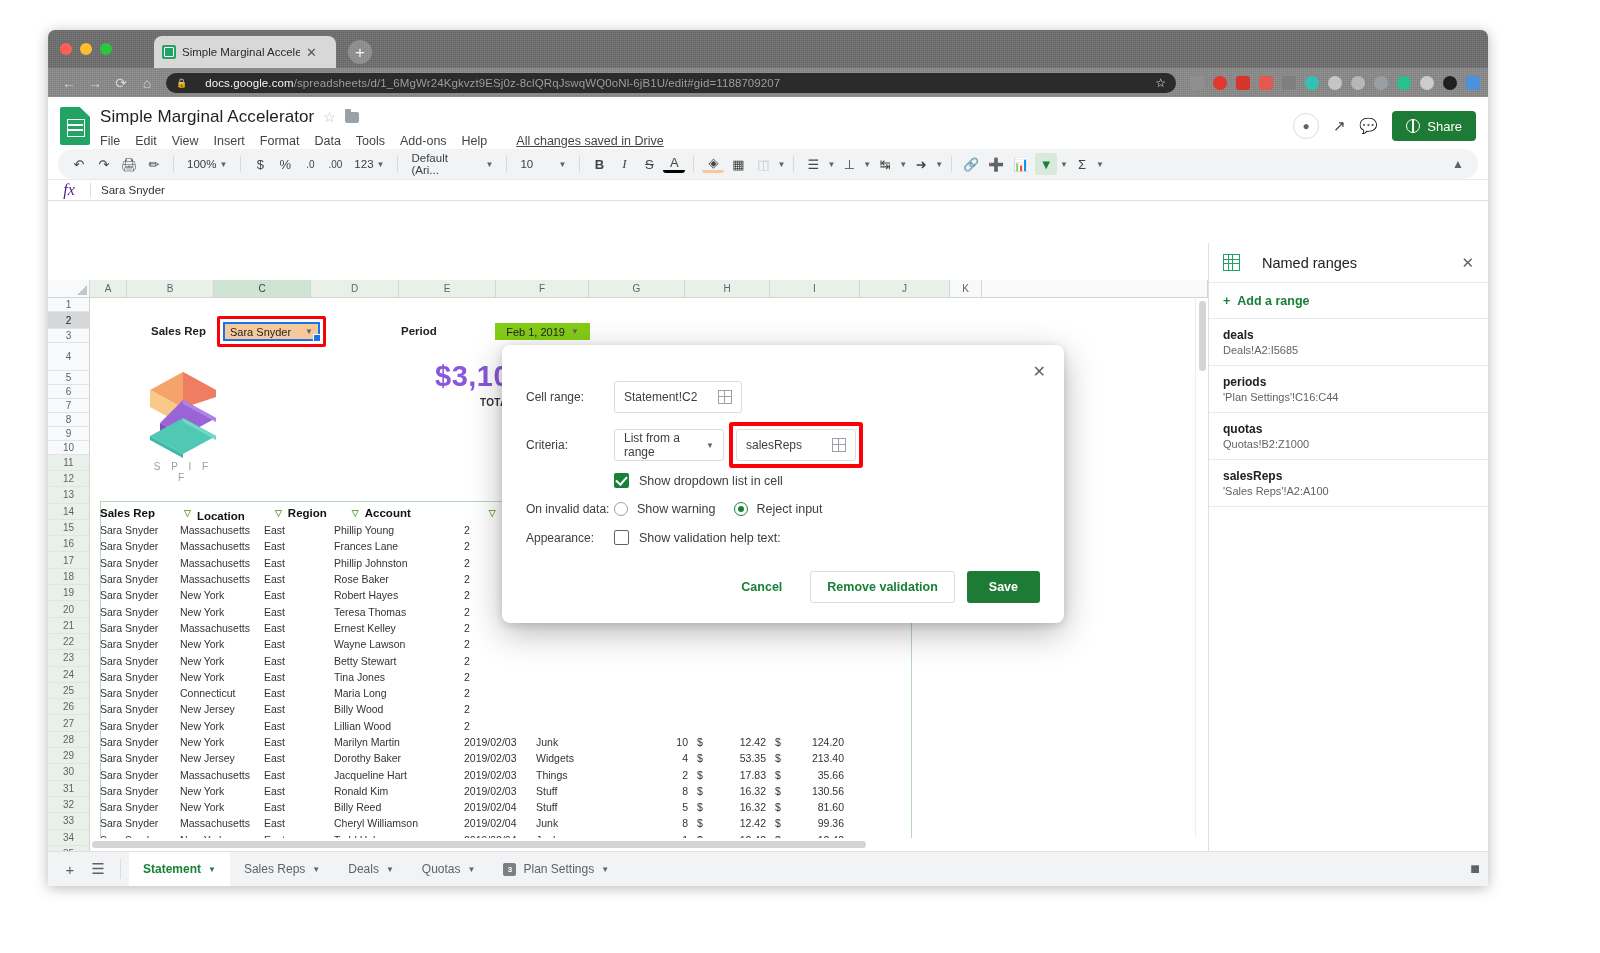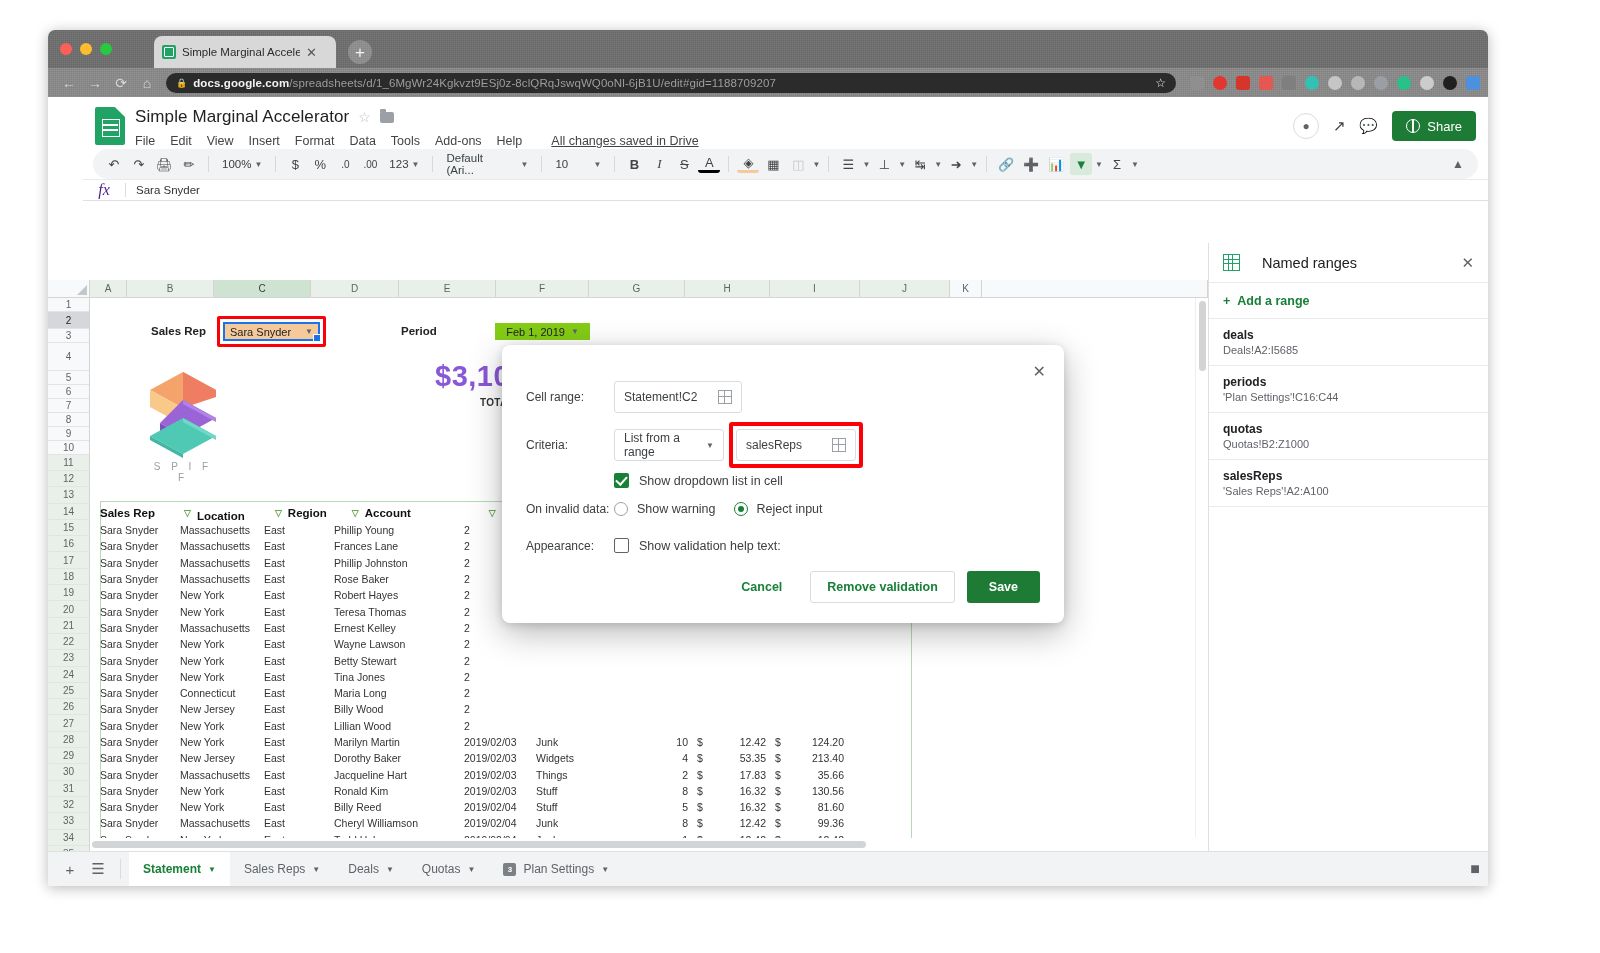--- a/index.html
+++ b/index.html
@@ -62,27 +62,27 @@
     display:flex; align-items:center; padding:0 8px; gap:0px;
   }
   .navbtn{width:26px;height:22px;display:flex;align-items:center;justify-content:center;
           color:#d7d7d7;font-size:14px;}
   .omnibox{
     flex:1; height:20px; margin:0 6px; background:#2b2b2b; border-radius:10px;
     display:flex; align-items:center; padding:0 10px; gap:6px; overflow:hidden;
   }
   .lock{font-size:9px;color:#dedede;}
   .url{font-size:11.5px;color:#9d9d9d;white-space:nowrap;letter-spacing:.1px;}
-  .url b{color:#f3f3f3;font-weight:700;}
+  .url b{color:#f3f3f3;font-weight:400;margin-left:12px;}
   .staricon{color:#e8e8e8;font-size:12px;margin-left:auto;}
   .exticons{display:flex;align-items:center;gap:9px;padding-left:8px;}
   .ext{width:14px;height:14px;border-radius:3px;opacity:.95;position:relative;}
   .ext.round{border-radius:50%;}
   
-  #sheets{position:absolute;left:0;top:67px;right:0;bottom:0;background:#fff;padding-left:35px;}
+  #sheets{position:absolute;left:0;top:67px;right:0;bottom:0;background:#fff;}
   .doc-header{height:52px;display:flex;align-items:flex-start;padding:8px 12px 0 12px;}
   .sheets-logo{
     width:30px;height:38px;margin-right:10px;margin-top:2px;position:relative;flex:none;
   }
   .sheets-logo .pg{
     position:absolute;inset:0;background:#21a366;border-radius:2px;
     clip-path: polygon(0 0, 66% 0, 100% 26%, 100% 100%, 0 100%);
   }
   .sheets-logo .pg::after{
     content:"";position:absolute;left:7px;top:12px;width:16px;height:16px;
@@ -922,21 +922,21 @@
    </div>
 
    <div class="dv-row" style="margin-top:14px;">
      <span class="dv-lbl">On invalid data:</span>
      <span class="dv-radio"></span>
      <span class="dv-optlabel" style="margin-left:9px;">Show warning</span>
      <span class="dv-radio on" style="margin-left:18px;"></span>
      <span class="dv-optlabel" style="margin-left:9px;">Reject input</span>
    </div>
 
-   <div class="dv-row" style="margin-top:22px;">
+   <div class="dv-row" style="margin-top:14px;">
      <span class="dv-lbl">Appearance:</span>
      <span class="dv-box"></span>
      <span class="dv-optlabel" style="margin-left:10px;">Show validation help text:</span>
    </div>
 
    <div class="dv-actions">
      <span class="btn-flat">Cancel</span>
      <span class="btn-outline">Remove validation</span>
      <span class="btn-green">Save</span>
    </div>

